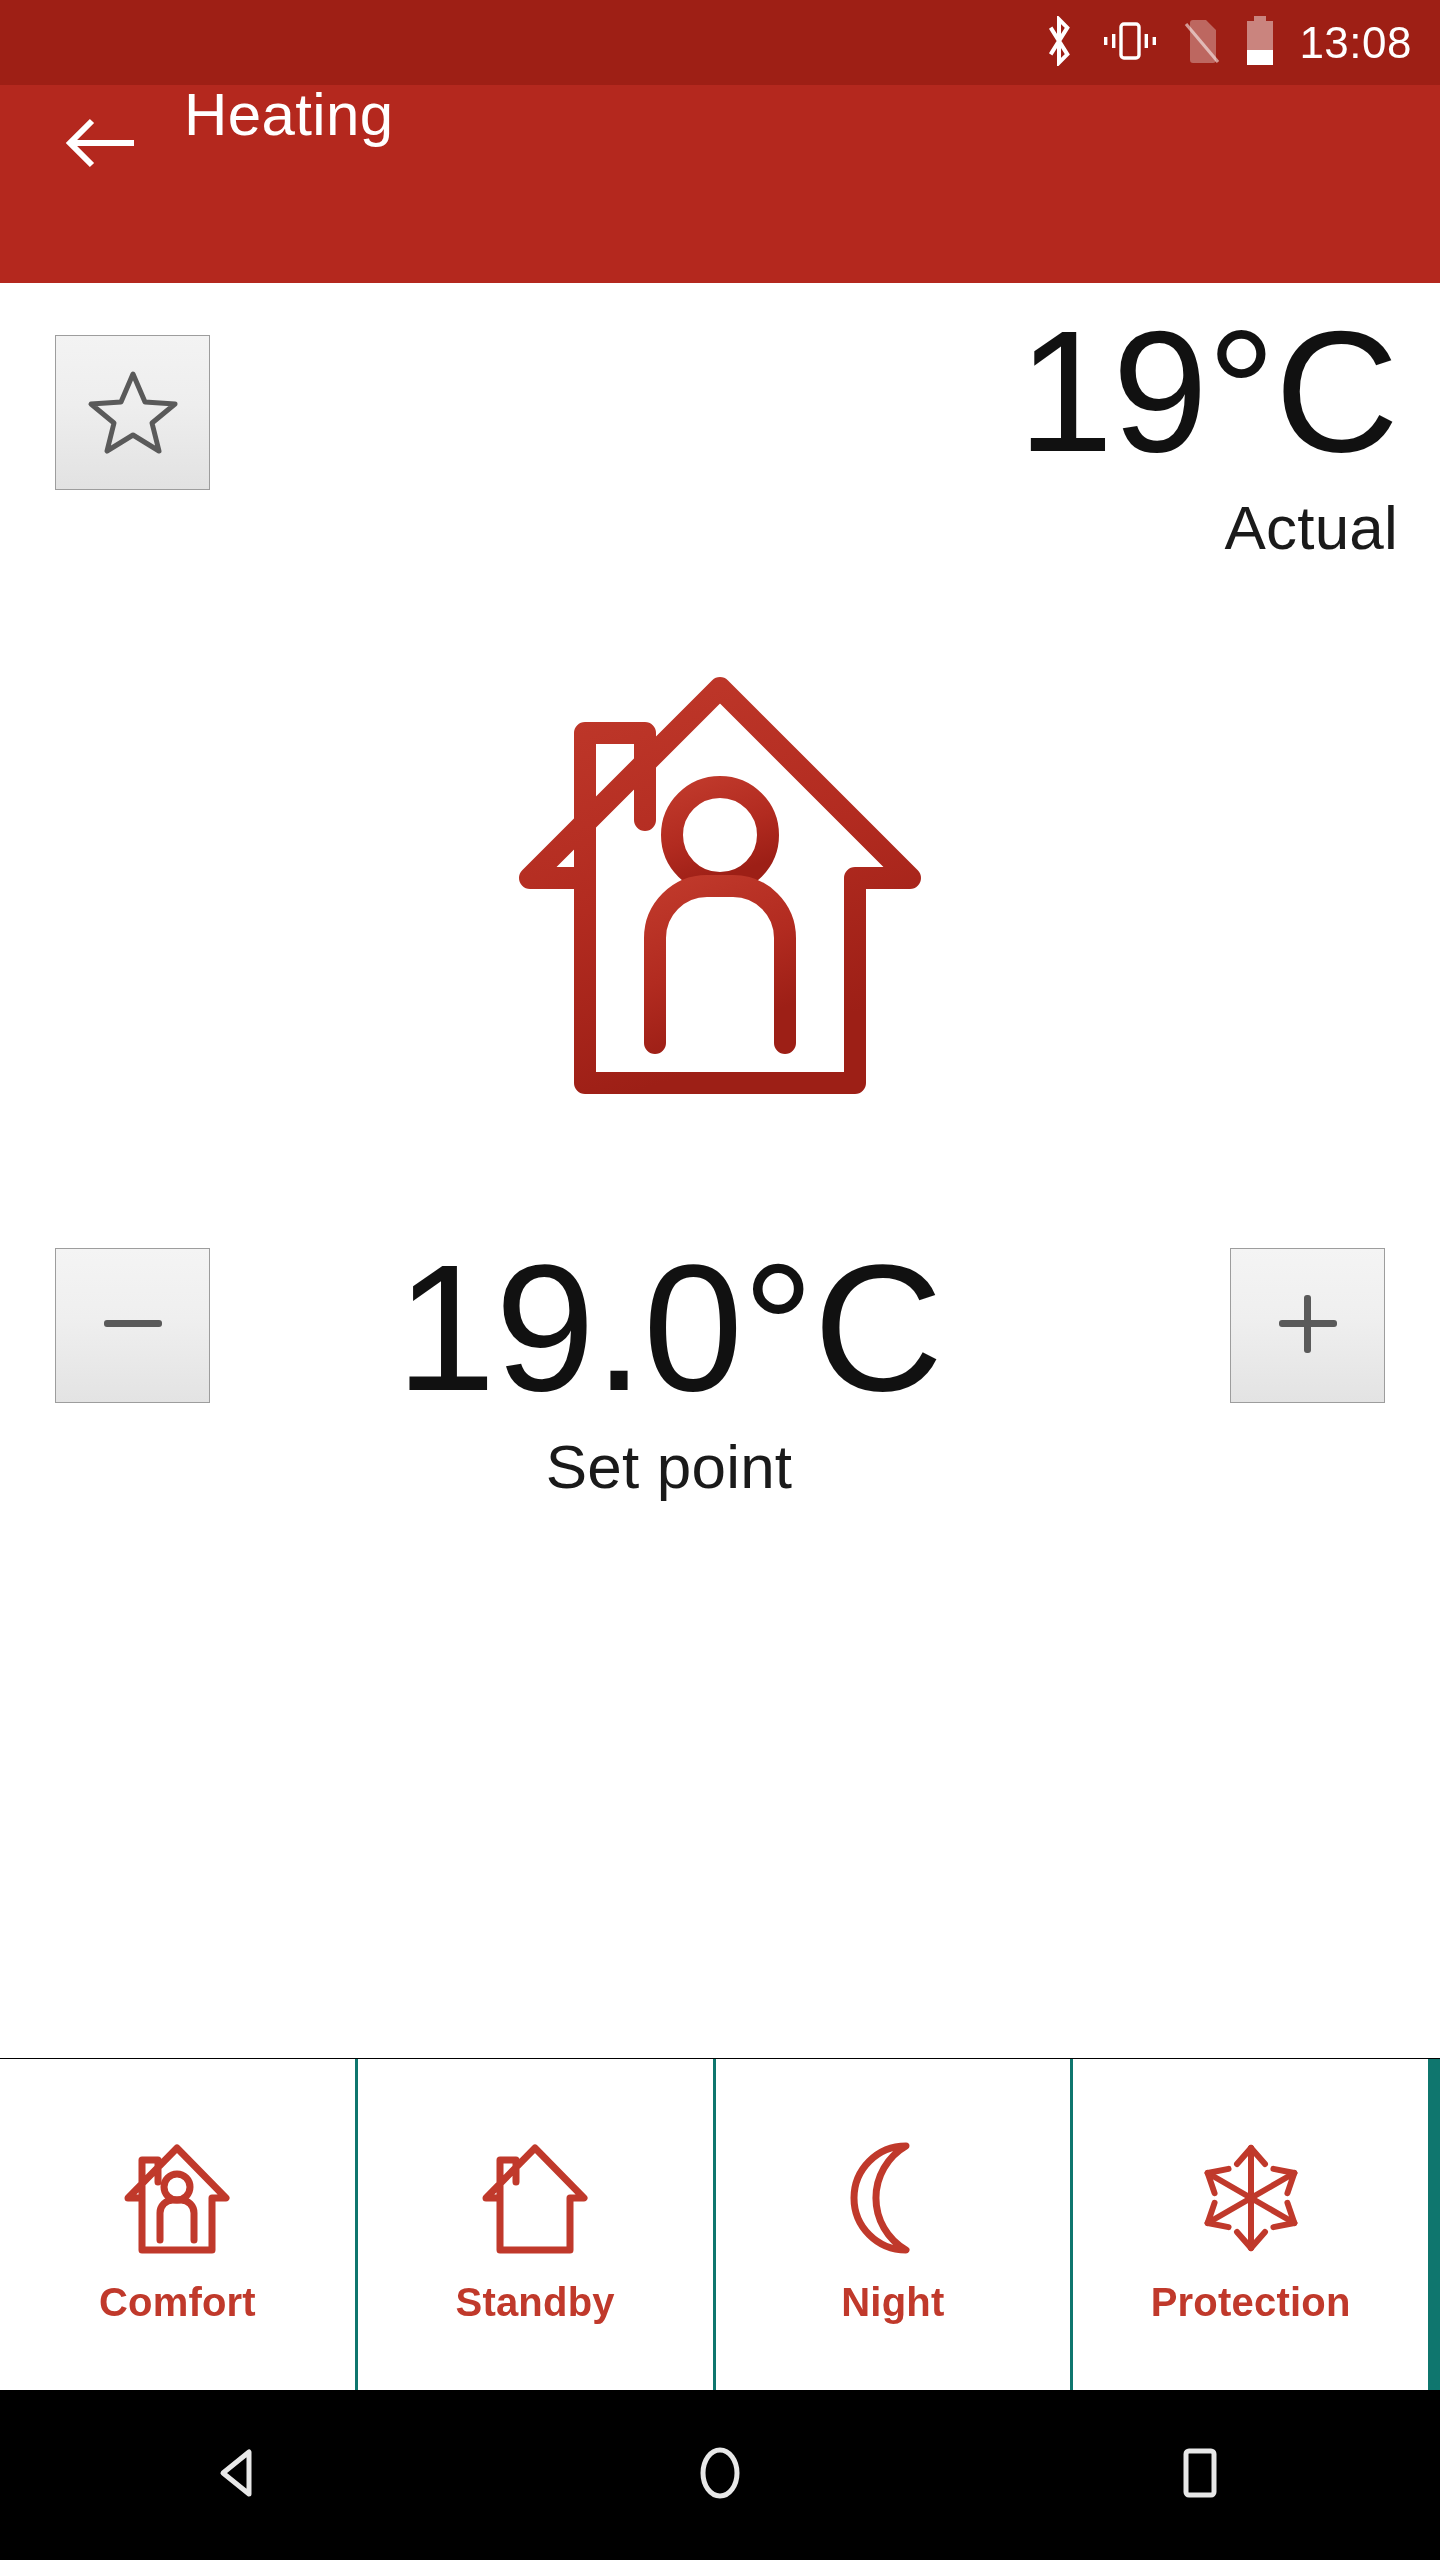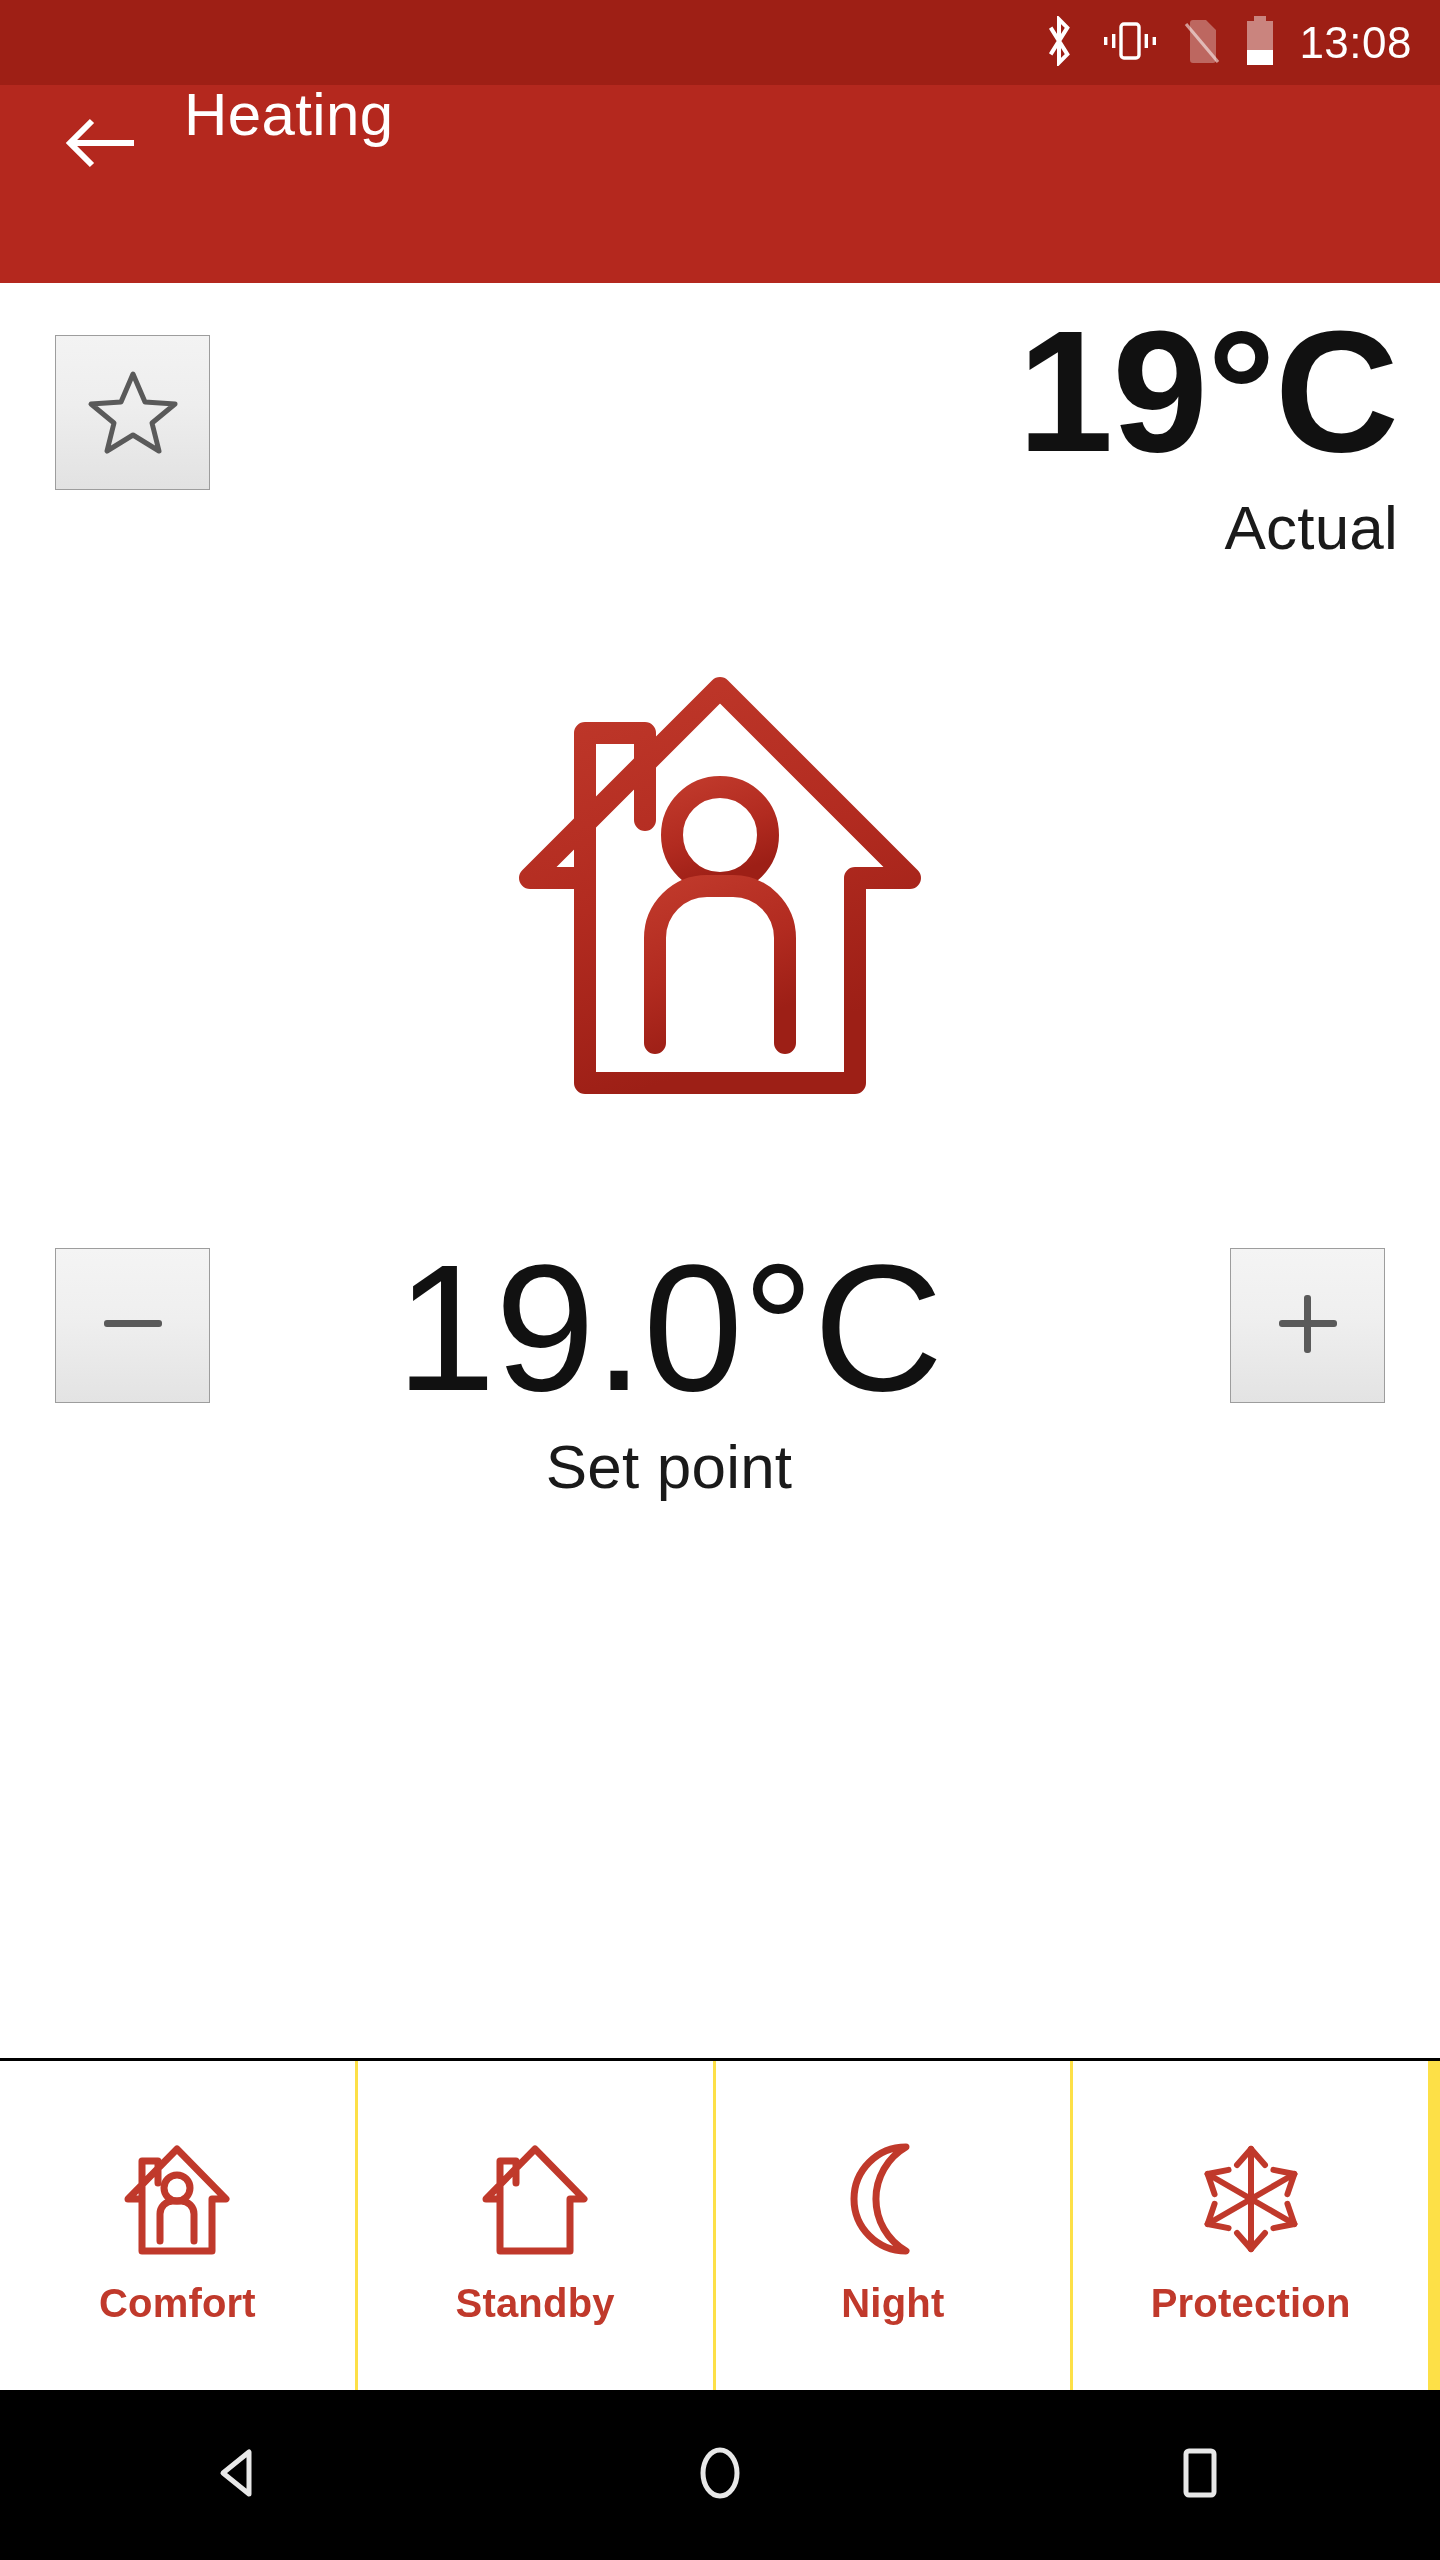--- a/index.html
+++ b/index.html
@@ -99,21 +99,21 @@
 
   
   .actual-block {
     position: absolute;
     right: 42px;
     top: 22px;
     text-align: right;
   }
   .actual-value {
     font-size: 172px;
-    font-weight: 700;
+    font-weight: 400;
     color: #111111;
     line-height: 1;
     letter-spacing: -1px;
     white-space: nowrap;
   }
   .actual-label {
     font-size: 62px;
     font-weight: 300;
     color: #1a1a1a;
     line-height: 1;
@@ -174,22 +174,22 @@
     letter-spacing: 0.2px;
   }
 
   
   .mode-bar {
     position: absolute;
     top: 2058px; left: 0;
     width: 1440px;
     height: 332px;
     display: flex;
-    background: #fde047;
-    border-top: 3px solid #000000;
+    background: #0f766e;
+    border-top: 1px solid #000000;
     box-sizing: border-box;
   }
   .mode-item {
     flex: 1 1 0;
     background: #ffffff;
     display: flex;
     flex-direction: column;
     align-items: center;
     justify-content: center;
     cursor: pointer;

